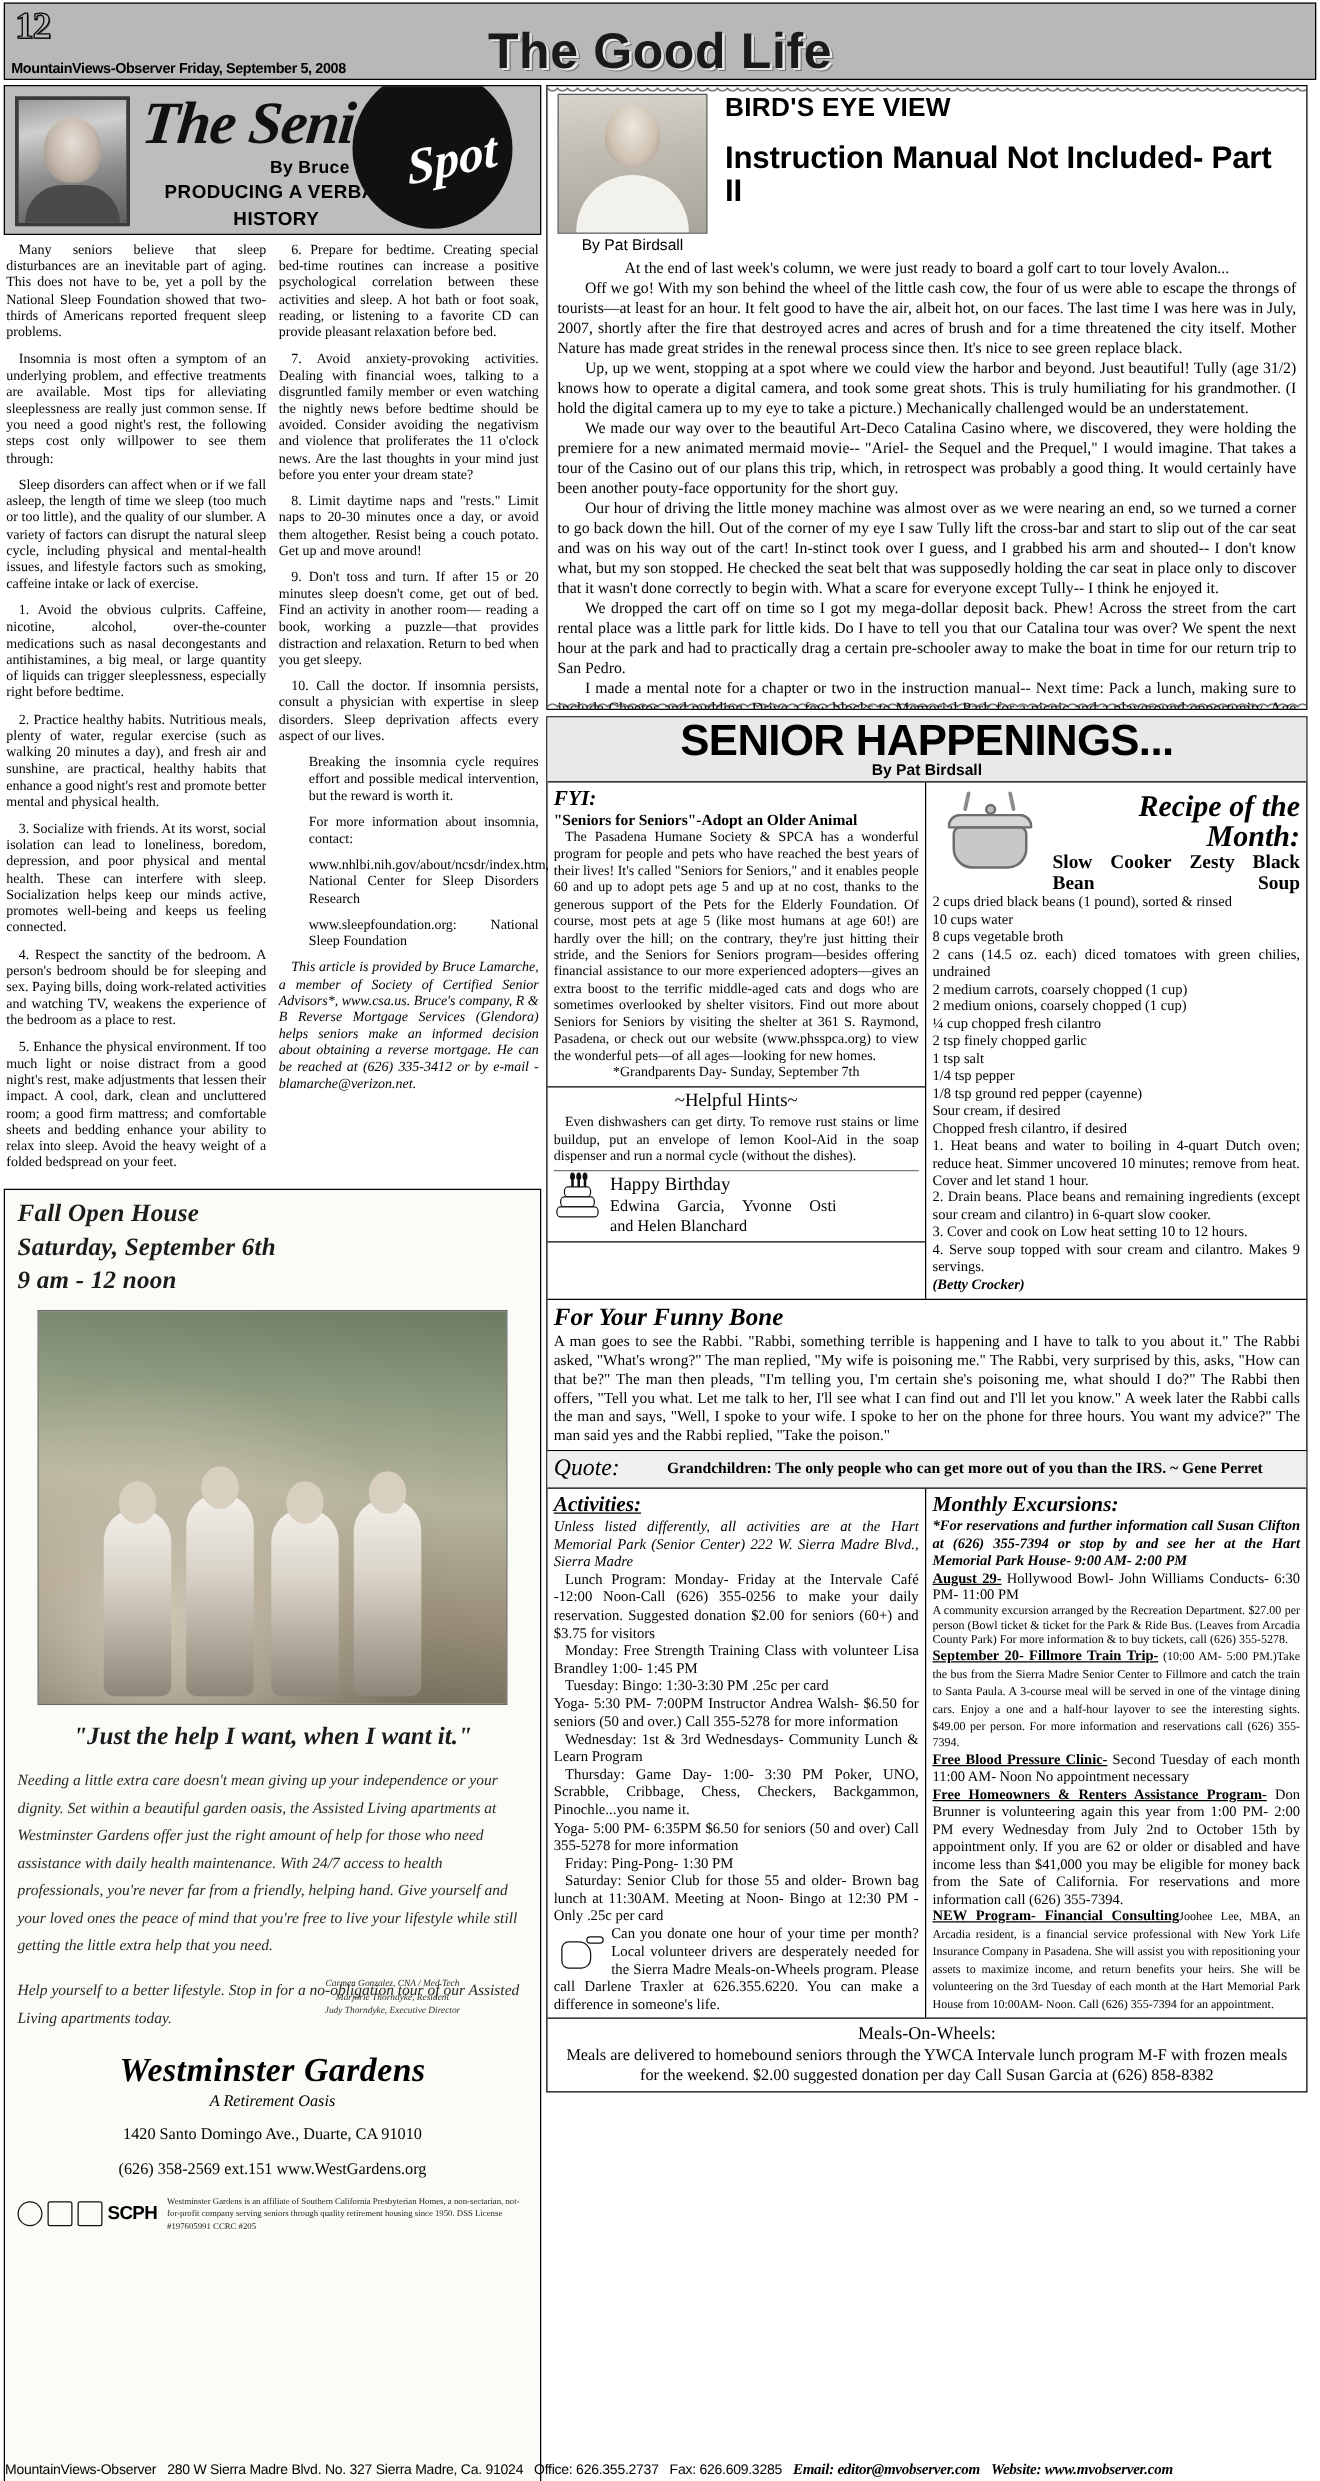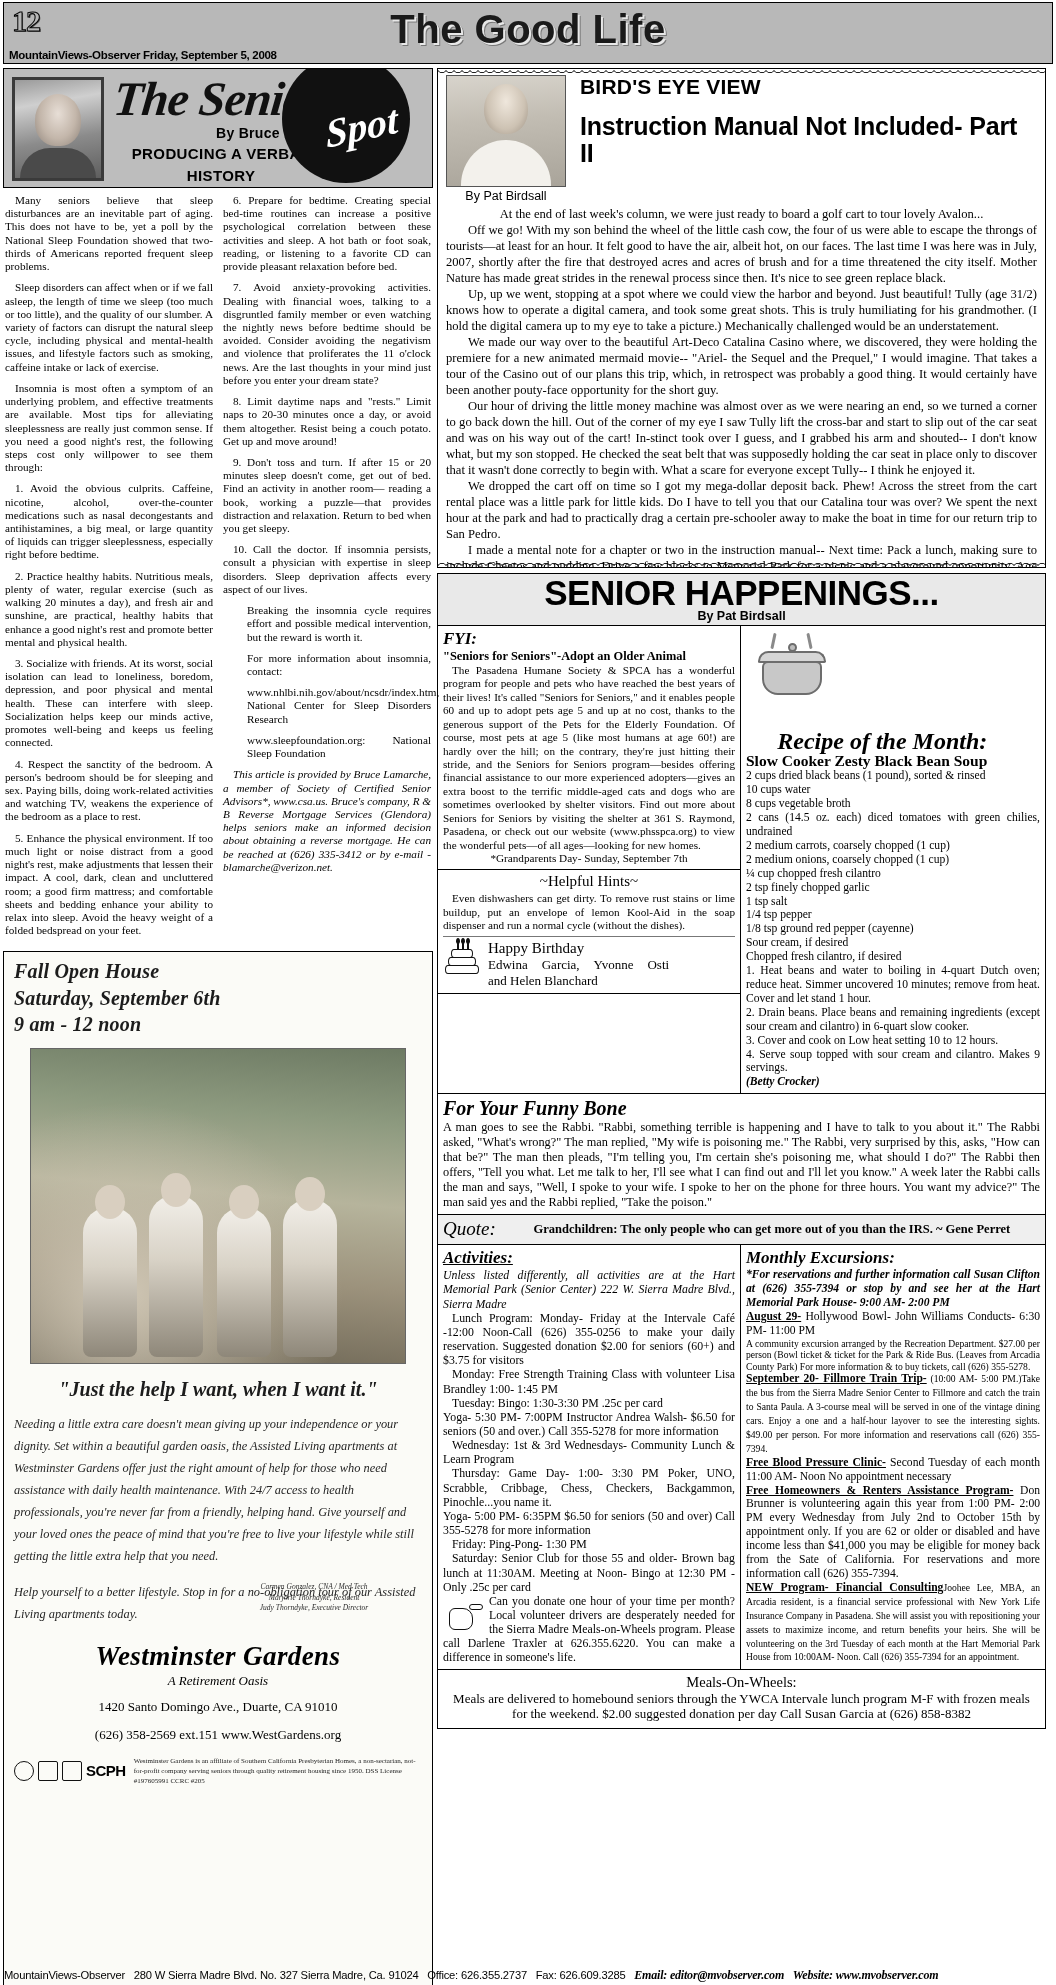--- a/index.html
+++ b/index.html
@@ -28,21 +28,21 @@
     text-shadow:1px 1px 0 #555;
     letter-spacing:-1px;
   }
   .masthead-sub {
     position:absolute; left:5px; bottom:2px;
     font-family:"Liberation Sans", sans-serif;
     font-size:11.5px; font-weight:bold;
     letter-spacing:-0.3px;
   }
   .masthead-title {
-    position:absolute; left:0; right:0; top:4px;
+    position:absolute; left:0; right:0; top:16px;
     text-align:center;
     font-family:"Liberation Sans", sans-serif;
     font-weight:bold; font-size:40px;
     letter-spacing:0.5px;
     color:#1a1a1a;
     text-shadow:2px 2px 0 #e8e8e8, 3px 3px 0 #777;
   }
 
   
   .page {
@@ -350,21 +350,21 @@
     font-family:"Liberation Serif", serif;
     font-style:italic; font-size:19px; white-space:nowrap;
   }
   .quote-tx { font-weight:bold; font-size:12.5px; line-height:1.2; text-align:center; flex:1;}
 
   .rc-h {
     font-family:"Liberation Serif", serif;
     font-style:italic; font-weight:bold; font-size:24px;
     line-height:1.0; text-align:right;
   }
-  .rc-top { display:flex; gap:4px; align-items:flex-start;flex-direction:column; }
+  .rc-top { display:flex; gap:4px; align-items:flex-end; }
   .rc-img {
     width:92px; height:82px; flex:0 0 92px; margin-top:4px;
     background:#fff; position:relative; overflow:hidden;
   }
   .rc-img .pot {
     position:absolute; left:16px; top:28px; width:60px; height:34px;
     border:2.5px solid #6d6d6d; border-radius:6px 6px 16px 16px;
     background:#c8c8c8;
   }
   .rc-img .lid {
@@ -443,22 +443,22 @@
       <div class="ss-title">The Senior</div>
       <div class="ss-by">By Bruce Lamarche</div>
       <div class="ss-sub">PRODUCING A VERBAL HISTORY</div>
       <div class="ss-spot-circle"></div>
       <div class="ss-spot-word">Spot</div>
     </div>
 
     <div class="article-body">
       <div class="acol">
         <p>Many seniors believe that sleep disturbances are an inevitable part of aging. This does not have to be, yet a poll by the National Sleep Foundation showed that two-thirds of Americans reported frequent sleep problems.</p>
+        <p>Insomnia is most often a symptom of an underlying problem, and effective treatments are available. Most tips for alleviating sleeplessness are really just common sense. If you need a good night's rest, the following steps cost only willpower to see them through:</p>
         <p>Sleep disorders can affect when or if we fall asleep, the length of time we sleep (too much or too little), and the quality of our slumber. A variety of factors can disrupt the natural sleep cycle, including physical and mental-health issues, and lifestyle factors such as smoking, caffeine intake or lack of exercise.</p>
-        <p>Insomnia is most often a symptom of an underlying problem, and effective treatments are available. Most tips for alleviating sleeplessness are really just common sense. If you need a good night's rest, the following steps cost only willpower to see them through:</p>
         <p>1. Avoid the obvious culprits. Caffeine, nicotine, alcohol, over-the-counter medications such as nasal decongestants and antihistamines, a big meal, or large quantity of liquids can trigger sleeplessness, especially right before bedtime.</p>
         <p>2. Practice healthy habits. Nutritious meals, plenty of water, regular exercise (such as walking 20 minutes a day), and fresh air and sunshine, are practical, healthy habits that enhance a good night's rest and promote better mental and physical health.</p>
         <p>3. Socialize with friends. At its worst, social isolation can lead to loneliness, boredom, depression, and poor physical and mental health. These can interfere with sleep. Socialization helps keep our minds active, promotes well-being and keeps us feeling connected.</p>
         <p>4. Respect the sanctity of the bedroom. A person's bedroom should be for sleeping and sex. Paying bills, doing work-related activities and watching TV, weakens the experience of the bedroom as a place to rest.</p>
         <p>5. Enhance the physical environment. If too much light or noise distract from a good night's rest, make adjustments that lessen their impact. A cool, dark, clean and uncluttered room; a good firm mattress; and comfortable sheets and bedding enhance your ability to relax into sleep.  Avoid the heavy weight of a folded bedspread on your feet.</p>
       </div>
       <div class="acol">
         <p>6. Prepare for bedtime. Creating special bed-time routines can increase a positive psychological correlation between these activities and sleep. A hot bath or foot soak, reading, or listening to a favorite CD can provide pleasant relaxation before bed.</p>
         <p>7. Avoid anxiety-provoking activities. Dealing with financial woes, talking to a disgruntled family member or even watching the nightly news before bedtime should be avoided.  Consider avoiding the negativism and violence that proliferates the 11 o'clock news.  Are the last thoughts in your mind just before you enter your dream state?</p>
         <p>8. Limit daytime naps and "rests." Limit naps to 20-30 minutes once a day, or avoid them altogether. Resist being a couch potato. Get up and move around!</p>

